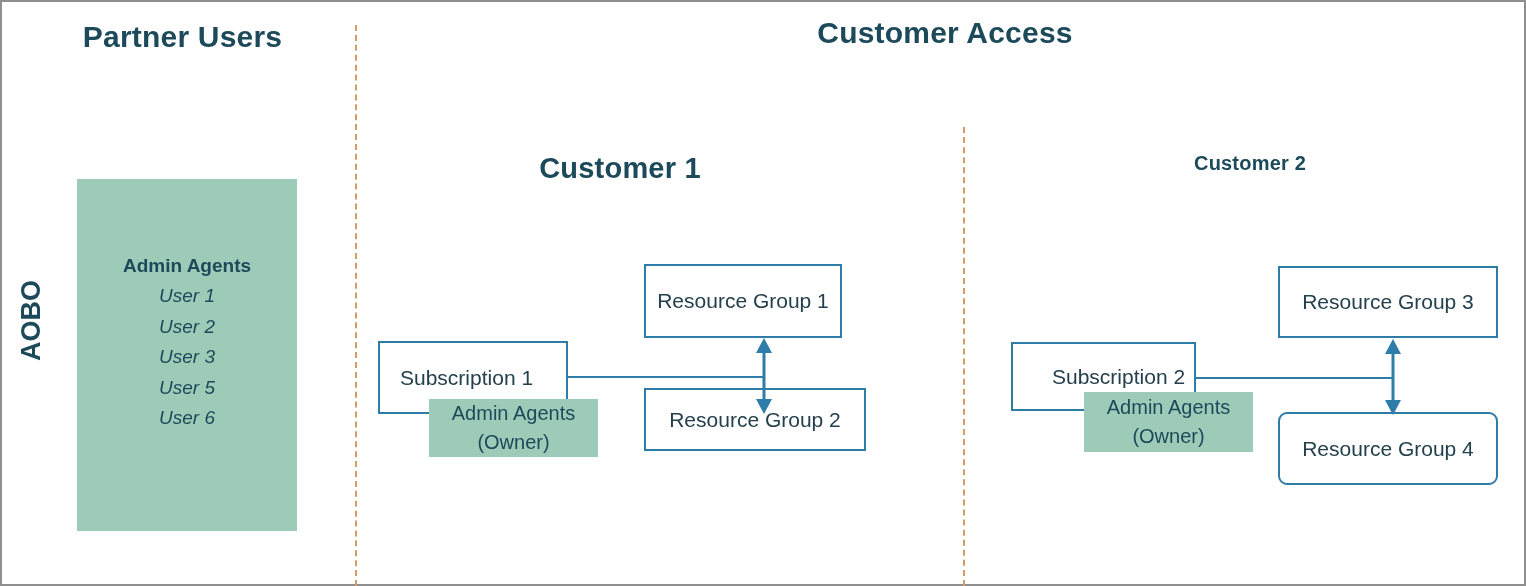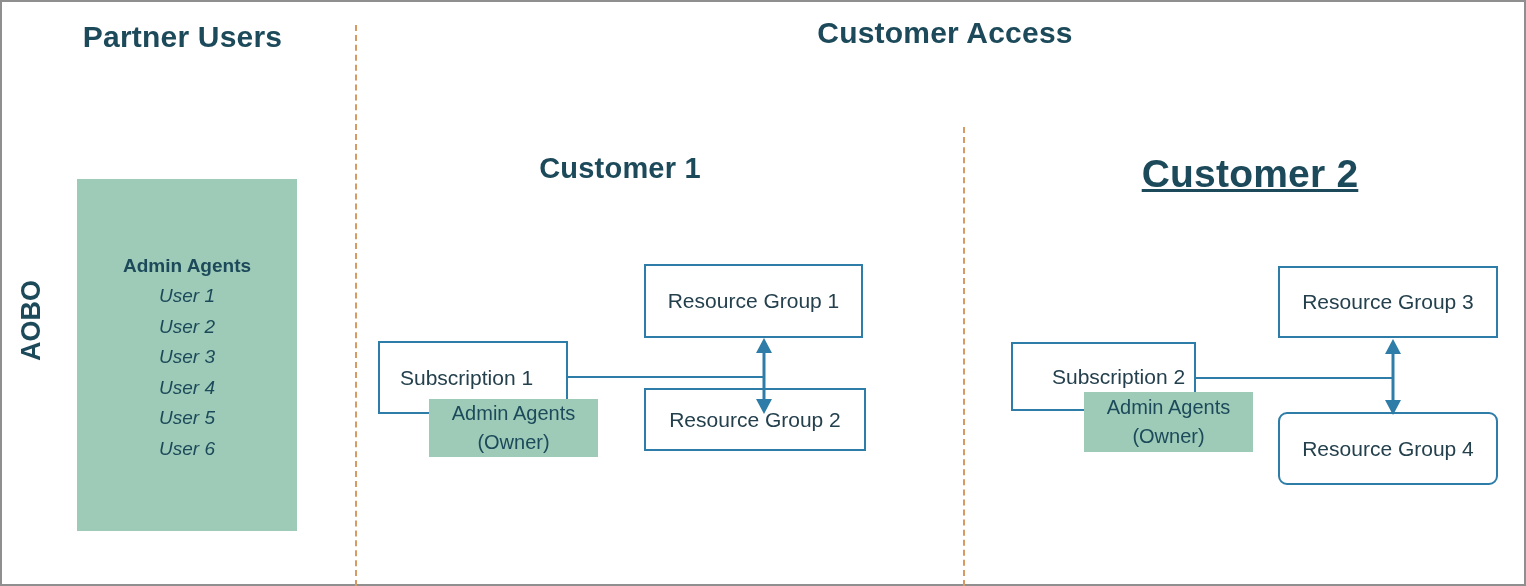--- a/index.html
+++ b/index.html
@@ -23,21 +23,21 @@
   .heading{
     position:absolute;
     font-weight:bold;
     color:#1c4a5a;
     white-space:nowrap;
     letter-spacing:.2px;
   }
   #partner-users-title{left:0;top:20px;width:365px;text-align:center;font-size:30px;}
   #customer-access-title{left:365px;top:16px;width:1160px;text-align:center;font-size:30px;}
   #customer1-title{left:370px;top:152px;width:500px;text-align:center;font-size:29px;}
-  #customer2-title{left:990px;top:152px;width:520px;text-align:center;font-size:39px;text-decoration:underline;}
+  #customer2-title{left:990px;top:152px;width:520px;text-align:center;font-size:20px;}
 
   
   #aobo-label{
     position:absolute;
     left:-29px;top:305px;
     width:120px;
     text-align:center;
     font-size:27px;font-weight:bold;color:#1c4a5a;
     transform:rotate(-90deg);
     transform-origin:50% 50%;
@@ -73,21 +73,21 @@
     background:#ffffff;
     box-sizing:border-box;
     display:flex;align-items:center;justify-content:center;
     font-size:21px;color:#24404d;
     white-space:nowrap;
   }
   .obox.subscription{justify-content:flex-start;padding-left:20px;}
 
   
   #subscription-1-box{left:378px;top:341px;width:190px;height:73px;}
-  #resource-group-1-box{left:644px;top:264px;width:219px;height:74px;}
+  #resource-group-1-box{left:644px;top:264px;width:198px;height:74px;}
   #resource-group-2-box{left:644px;top:388px;width:222px;height:63px;justify-content:center;}
 
   
   #subscription-2-box{left:1011px;top:342px;width:185px;height:69px;padding-left:39px;}
   #resource-group-3-box{left:1278px;top:266px;width:220px;height:72px;align-items:center;}
   #resource-group-4-box{left:1278px;top:412px;width:220px;height:73px;border-radius:9px;}
 
   
   .owner-chip{
     position:absolute;
@@ -125,21 +125,20 @@
   <div class="heading" id="partner-users-title">Partner Users</div>
 
   <div id="aobo-label">AOBO</div>
 
   <div id="partner-agents-panel">
     <div class="pa-inner">
       <div class="pa-title">Admin Agents</div>
       <div class="pa-user">User 1</div>
       <div class="pa-user">User 2</div>
       <div class="pa-user">User 3</div>
-      <div class="pa-user">User 4</div>
       <div class="pa-user">User 5</div>
       <div class="pa-user">User 6</div>
     </div>
   </div>
 
   <div class="dashed-sep" id="divider-partner-customer"></div>
   <div class="dashed-sep" id="divider-customer1-customer2"></div>
 
   <div class="heading" id="customer1-title">Customer 1</div>
 

